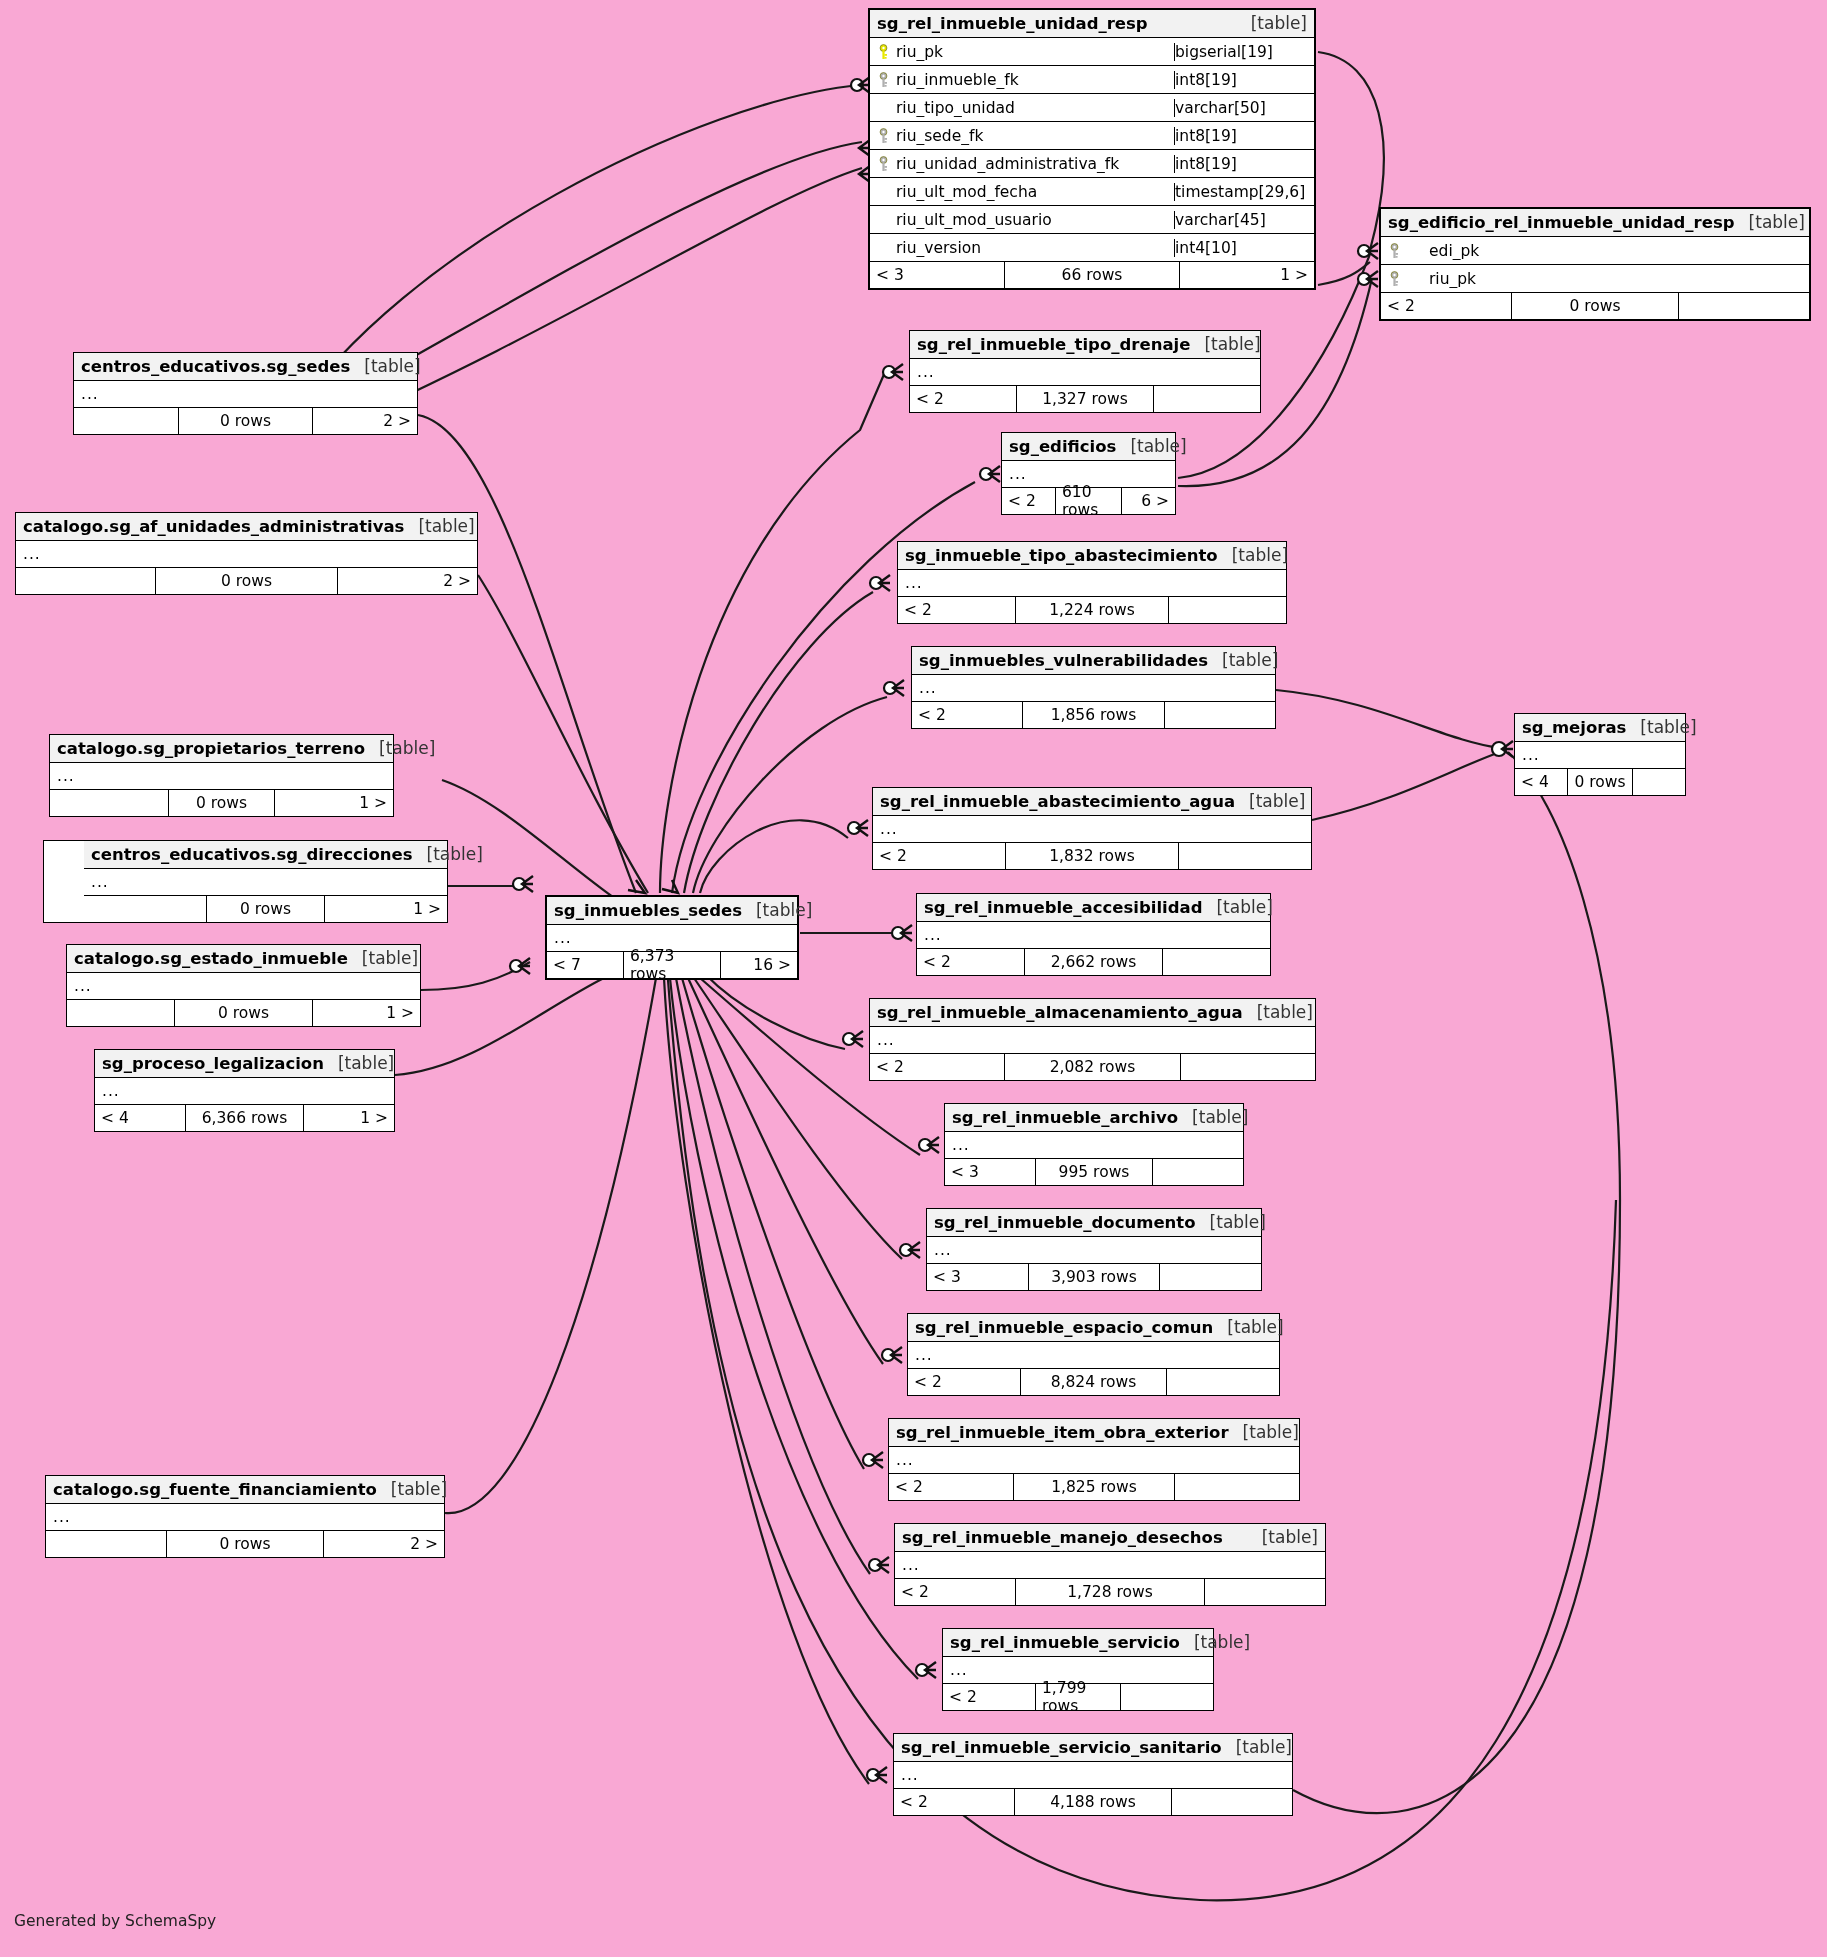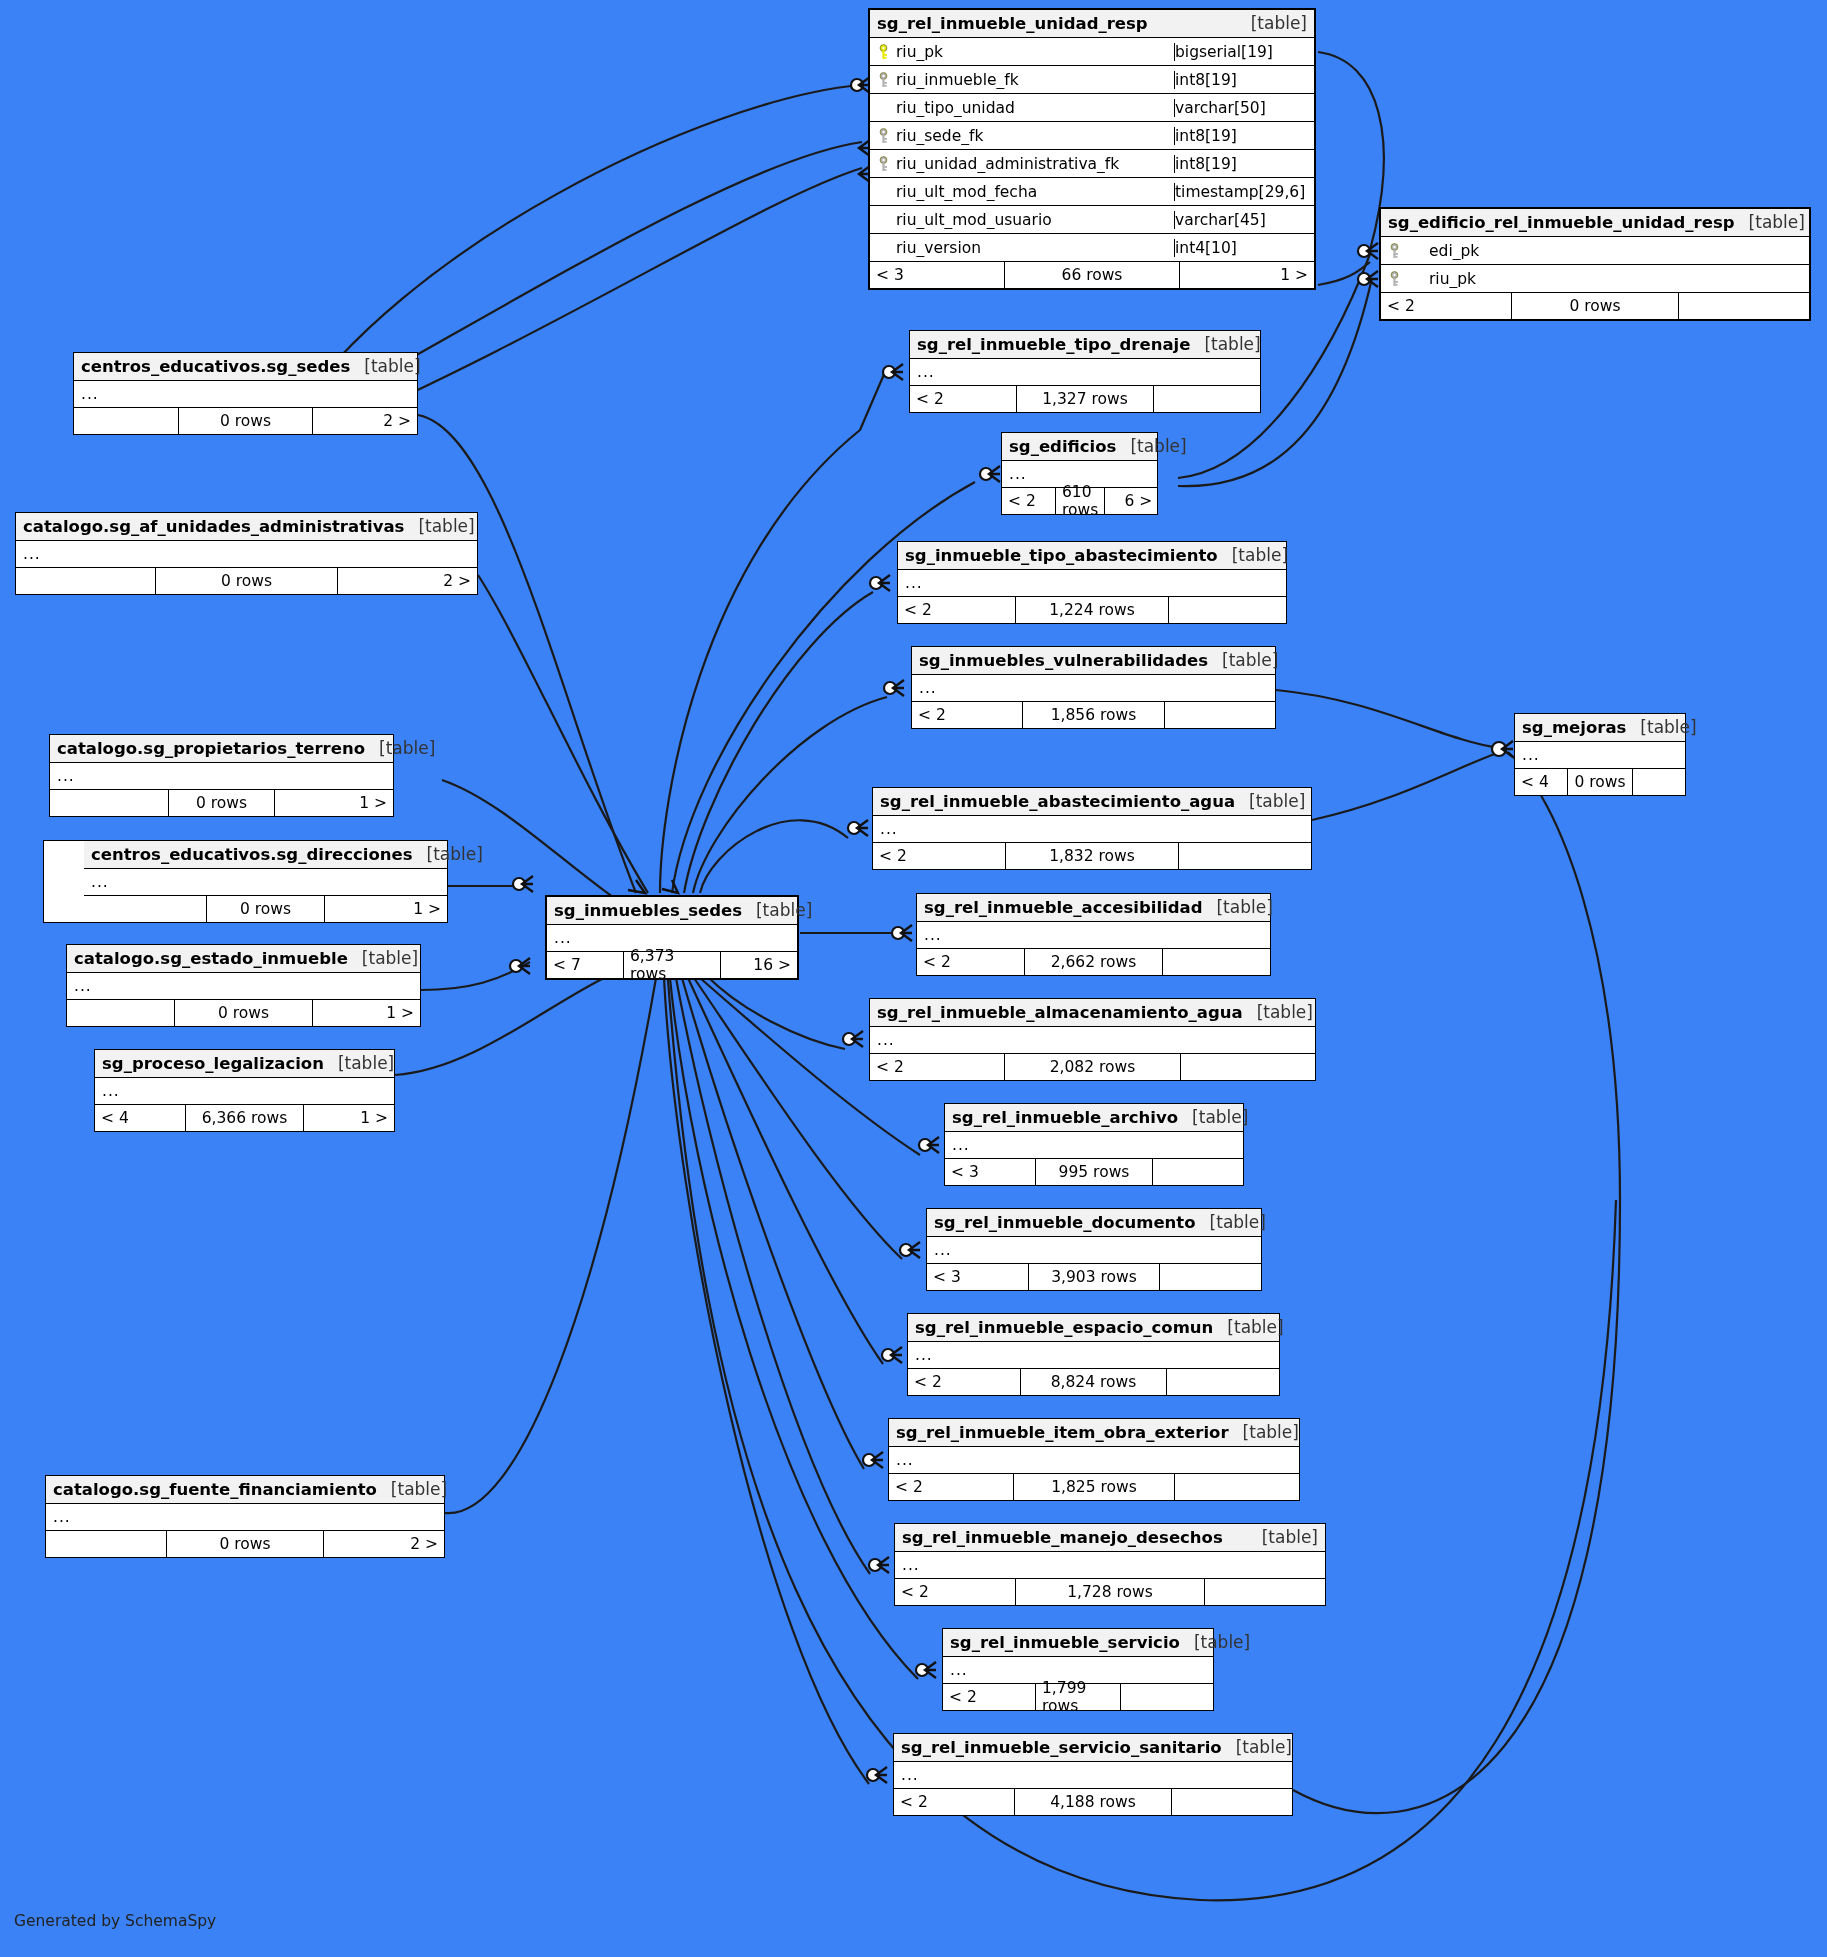--- a/index.html
+++ b/index.html
@@ -4,21 +4,21 @@
 <style>
   html, body {
     margin: 0;
     padding: 0;
     background: #ffffff;
   }
   #canvas {
     position: relative;
     width: 1827px;
     height: 1957px;
-    background: #3b82f6;
+    background: #f9a8d4;
     font-family: "DejaVu Sans", "Liberation Sans", sans-serif;
     overflow: hidden;
   }
   #edges {
     position: absolute;
     left: 0; top: 0;
     width: 1827px;
     height: 1957px;
     pointer-events: none;
   }
@@ -475,21 +475,21 @@
           <span class="tbl-name">sg_rel_inmueble_tipo_drenaje</span>
           <span class="tbl-tag">[table]</span>
         </div>
         <div class="ellipsis-row">...</div>
         <div class="foot">
           <div class="foot-left" style="width: 106px;">&lt; 2</div>
           <div class="foot-mid">1,327 rows</div>
           <div class="foot-right" style="width: 106px;"></div>
         </div>
       </div>
-      <div class="tbl thin" style="left: 1001px; top: 432px; width: 157px;">
+      <div class="tbl thin" style="left: 1001px; top: 432px; width: 175px;">
         <div class="tbl-head">
           <span class="tbl-name">sg_edificios</span>
           <span class="tbl-tag">[table]</span>
         </div>
         <div class="ellipsis-row">...</div>
         <div class="foot">
           <div class="foot-left" style="width: 53px;">&lt; 2</div>
           <div class="foot-mid">610 rows</div>
           <div class="foot-right" style="width: 53px;">6 &gt;</div>
         </div>

